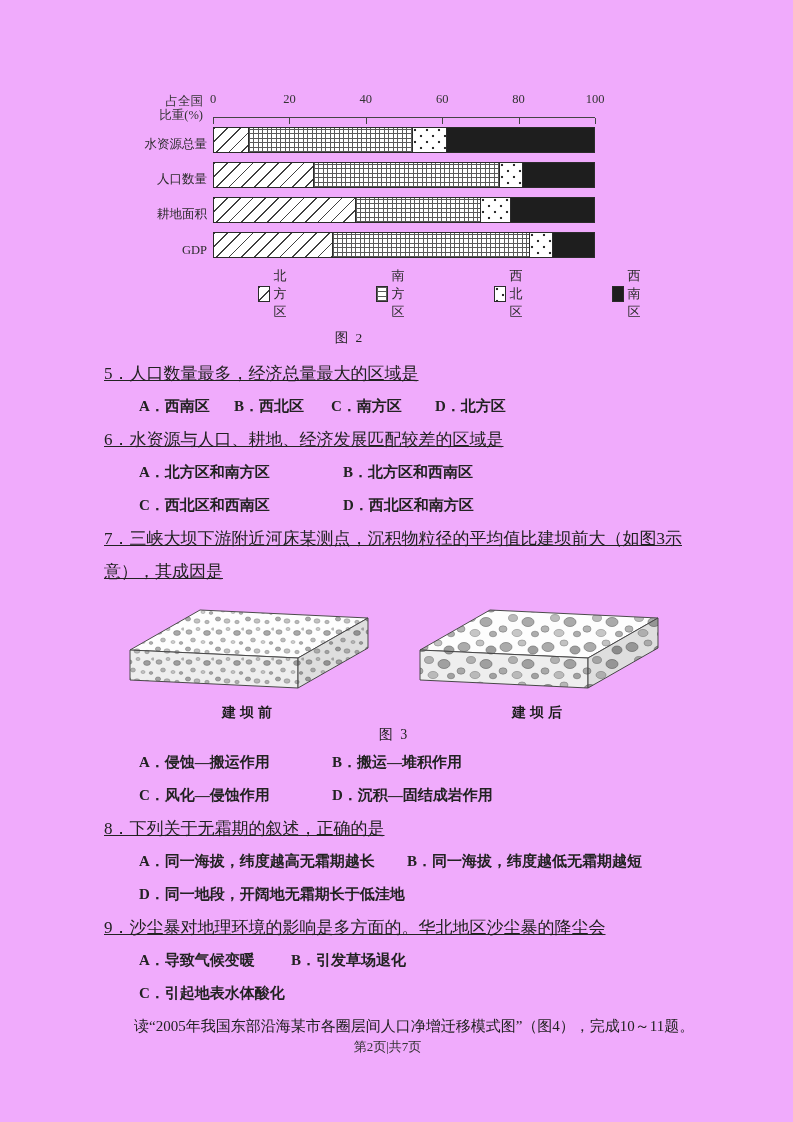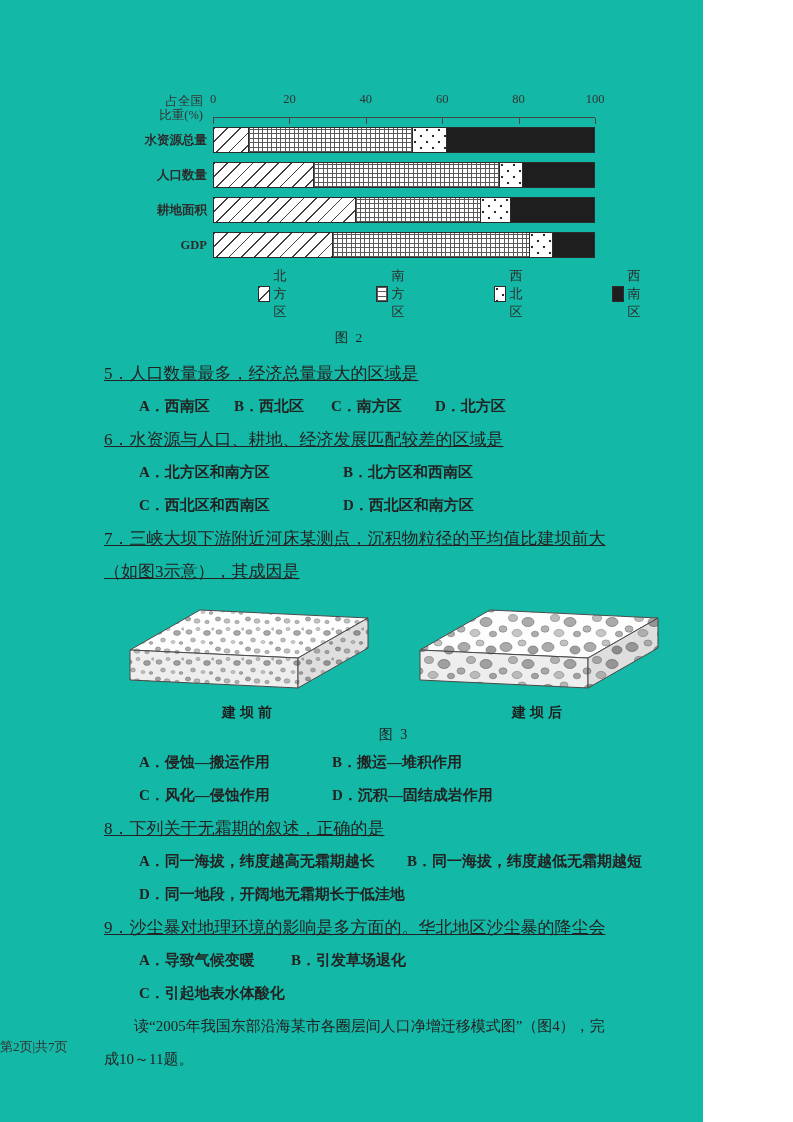--- a/index.html
+++ b/index.html
@@ -1,19 +1,19 @@
 <!DOCTYPE html>
 <html><head>
 <meta charset="utf-8">
 <style>
   html,body { margin:0; padding:0; background:#fff; }
   .page {
     position:relative;
-    width:703px; height:1122px;
-    background:#14b8a6;
+    width:793px; height:1122px;
+    background:#f0abfc;
     font-family:"Liberation Serif","DejaVu Serif",serif;
     color:#222;
     overflow:hidden;
   }
   .content { padding:92px 96px 0 104px; }
 
   
   .chart { width:500px; }
   .axis-row { display:flex; margin-bottom:5px; }
   .axis-head {
@@ -22,21 +22,21 @@
     font-size:12.5px; line-height:14px; padding-top:2px;
     color:#333;
   }
   .axis { position:relative; width:382px; height:26px; }
   .axline { position:absolute; left:0; right:0; bottom:0; border-top:1px solid #444; }
   .axnum {
     position:absolute; top:0; transform:translateX(-50%);
     font-size:12.5px; color:#333; white-space:nowrap;
   }
   .axtick { position:absolute; bottom:-6px; height:6px; border-left:1px solid #444; }
-  .bar-row { display:flex; align-items:center; margin-bottom:9px;font-weight:bold; }
+  .bar-row { display:flex; align-items:flex-end; margin-bottom:9px; }
   .bar-label {
     width:109px; box-sizing:border-box; text-align:right; padding-right:6px;
     font-size:12.5px; color:#2b2b2b; white-space:nowrap;
   }
   .bar-track {
     width:382px; height:26px; box-sizing:border-box;
     border:1px solid #2b2b2b; background:#fff; display:flex;
   }
   .seg { height:100%; box-sizing:border-box; }
   .seg + .seg { border-left:1px solid #2b2b2b; }
@@ -75,21 +75,21 @@
   .fig3 { padding-left:20px; margin:8px 0 2px; }
   .fig3-blocks { display:flex; gap:40px; align-items:flex-end; }
   .fig3-block { width:250px; }
   .fig3-label { text-align:center; font-weight:bold; letter-spacing:4px; font-size:14px; margin-top:4px; color:#1c1c1c; }
   .fig3-caption { width:540px; text-align:center; font-size:14px; letter-spacing:2px; margin-top:4px; color:#222; }
 
   .reading-note { font-size:15px; line-height:33px; text-indent:2em; }
 
   .footer {
     position:absolute; left:0; right:18px; bottom:66px;
-    text-align:left; font-size:13px; color:#333;
+    text-align:center; font-size:13px; color:#333;
   }
 </style>
 </head>
 <body>
 
 <div class="page">
   <div class="content">
 
     <div class="chart">
       <div class="axis-row">

